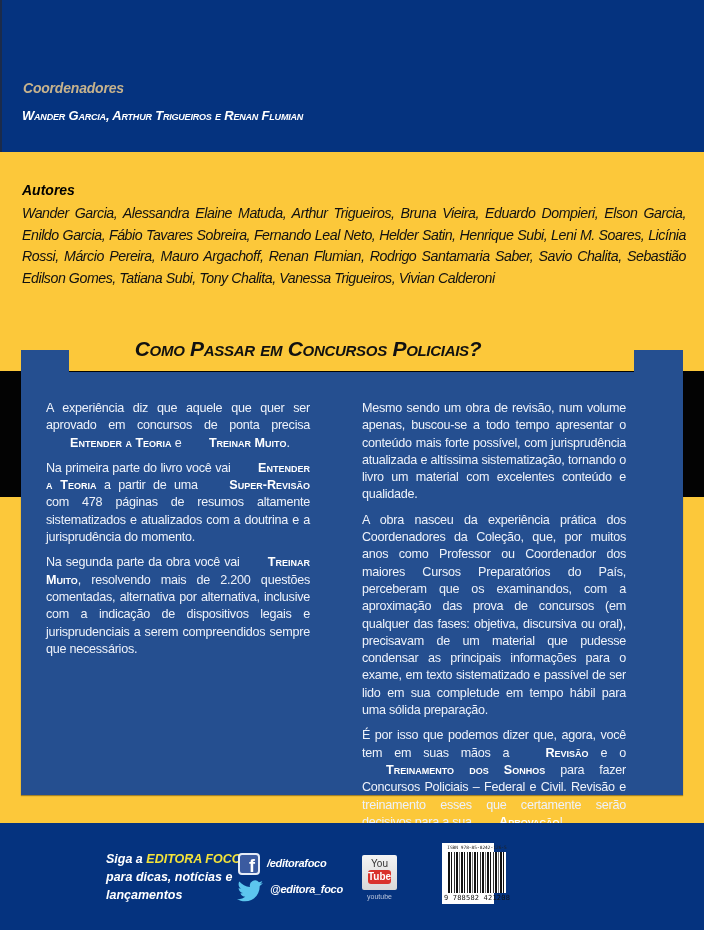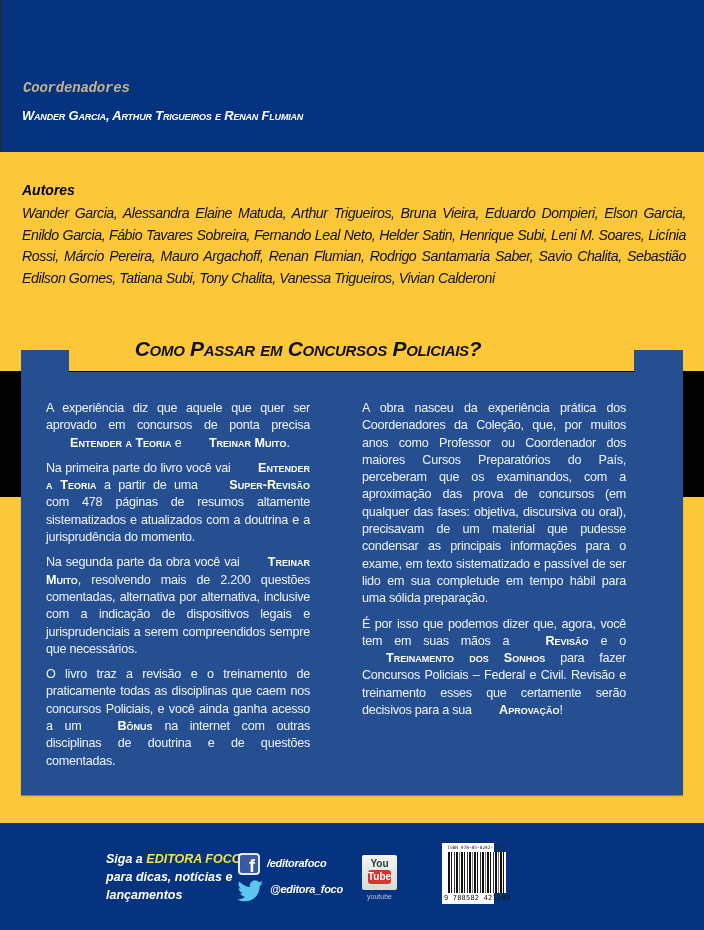--- a/index.html
+++ b/index.html
@@ -10,21 +10,20 @@
   }
   .top-band {
     position: absolute; left: 0; top: 0; width: 704px; height: 152px;
     background: #05337f;
     border-left: 2px solid #1b2b4a; box-sizing: border-box;
   }
   .coord-label {
     position: absolute; left: 23px; top: 80px;
     font-style: italic; font-weight: bold; font-size: 14px; color: #c7b38d;
     letter-spacing: -0.2px;
-    font-family: Liberation Mono, monospace;
   }
   .coord-names {
     position: absolute; left: 22px; top: 108px;
     font-style: italic; font-weight: bold; font-size: 13px; color: #ffffff;
     font-variant: small-caps; letter-spacing: -0.2px;
   }
   .autores-label {
     position: absolute; left: 22px; top: 182px;
     font-style: italic; font-weight: bold; font-size: 14px; color: #000000;
   }
@@ -87,21 +86,21 @@
   .tw-text {
     position: absolute; left: 270px; top: 883px; font-style: italic; font-weight: bold;
     font-size: 11px; color: #fff; letter-spacing: -0.3px;
   }
   .yt-icon {
     position: absolute; left: 362px; top: 855px; width: 35px; height: 35px;
     background: linear-gradient(#f4f4f4, #d8d8d8); border-radius: 2px;
   }
   .yt-you {
     position: absolute; left: 0; top: 3px; width: 35px; text-align: center;
-    font-weight: bold; font-size: 10px; color: #333;
+    font-weight: normal; font-size: 10px; color: #333;
   }
   .yt-tube {
     position: absolute; left: 6px; top: 15px; width: 23px; height: 14px;
     background: #d9322c; border-radius: 3px; color: #fff; font-weight: bold;
     font-size: 10px; line-height: 14px; text-align: center;
   }
   .yt-label {
     position: absolute; left: 362px; top: 893px; width: 35px; text-align: center;
     font-size: 7px; color: #b9c4dc;
   }
@@ -138,24 +137,24 @@
 <div class="black-band"></div>
 <div class="tab-left"></div>
 <div class="tab-right"></div>
 <div class="panel"></div>
 <div class="title">Como Passar em Concursos Policiais?</div>
 
 <div class="col col-left">
   <p><span>A experiência diz que aquele que quer ser aprovado em concursos de ponta precisa </span><b>Entender a Teoria</b><span> e </span><b>Treinar Muito</b><span>.</span></p>
   <p><span>Na primeira parte do livro você vai </span><b>Entender a Teoria</b><span> a partir de uma </span><b>Super-Revisão</b><span> com 478 páginas de resumos altamente sistematizados e atualizados com a doutrina e a jurisprudência do momento.</span></p>
   <p><span>Na segunda parte da obra você vai </span><b>Treinar Muito</b><span>, resolvendo mais de 2.200 questões comentadas, alternativa por alternativa, inclusive com a indicação de dispositivos legais e jurisprudenciais a serem compreendidos sempre que necessários.</span></p>
-  <p><span>O livro traz a revisão e o treinamento de praticamente todas as disciplinas que caem nos concursos Policiais, e você ainda ganha acesso a um </span><b>Bônus</b><span> na internet com outras disciplinas de doutrina e de questões comentadas.</span></p>
 </div>
 
 <div class="col col-right">
+  <p>Mesmo sendo um obra de revisão, num volume apenas, buscou-se a todo tempo apresentar o conteúdo mais forte possível, com jurisprudência atualizada e altíssima sistematização, tornando o livro um material com excelentes conteúdo e qualidade.</p>
   <p>A obra nasceu da experiência prática dos Coordenadores da Coleção, que, por muitos anos como Professor ou Coordenador dos maiores Cursos Preparatórios do País, perceberam que os examinandos, com a aproximação das prova de concursos (em qualquer das fases: objetiva, discursiva ou oral), precisavam de um material que pudesse condensar as principais informações para o exame, em texto sistematizado e passível de ser lido em sua completude em tempo hábil para uma sólida preparação.</p>
   <p><span>É por isso que podemos dizer que, agora, você tem em suas mãos a </span><b>Revisão</b><span> e o </span><b>Treinamento dos Sonhos</b><span> para fazer Concursos Policiais – Federal e Civil. Revisão e treinamento esses que certamente serão decisivos para a sua </span><b>Aprovação</b><span>!</span></p>
 </div>
 
 <div class="footer"></div>
 <div class="follow">
   <div><span>Siga a </span><span class="brand">EDITORA FOCO</span></div>
   <div>para dicas, notícias e</div>
   <div>lançamentos</div>
 </div>

